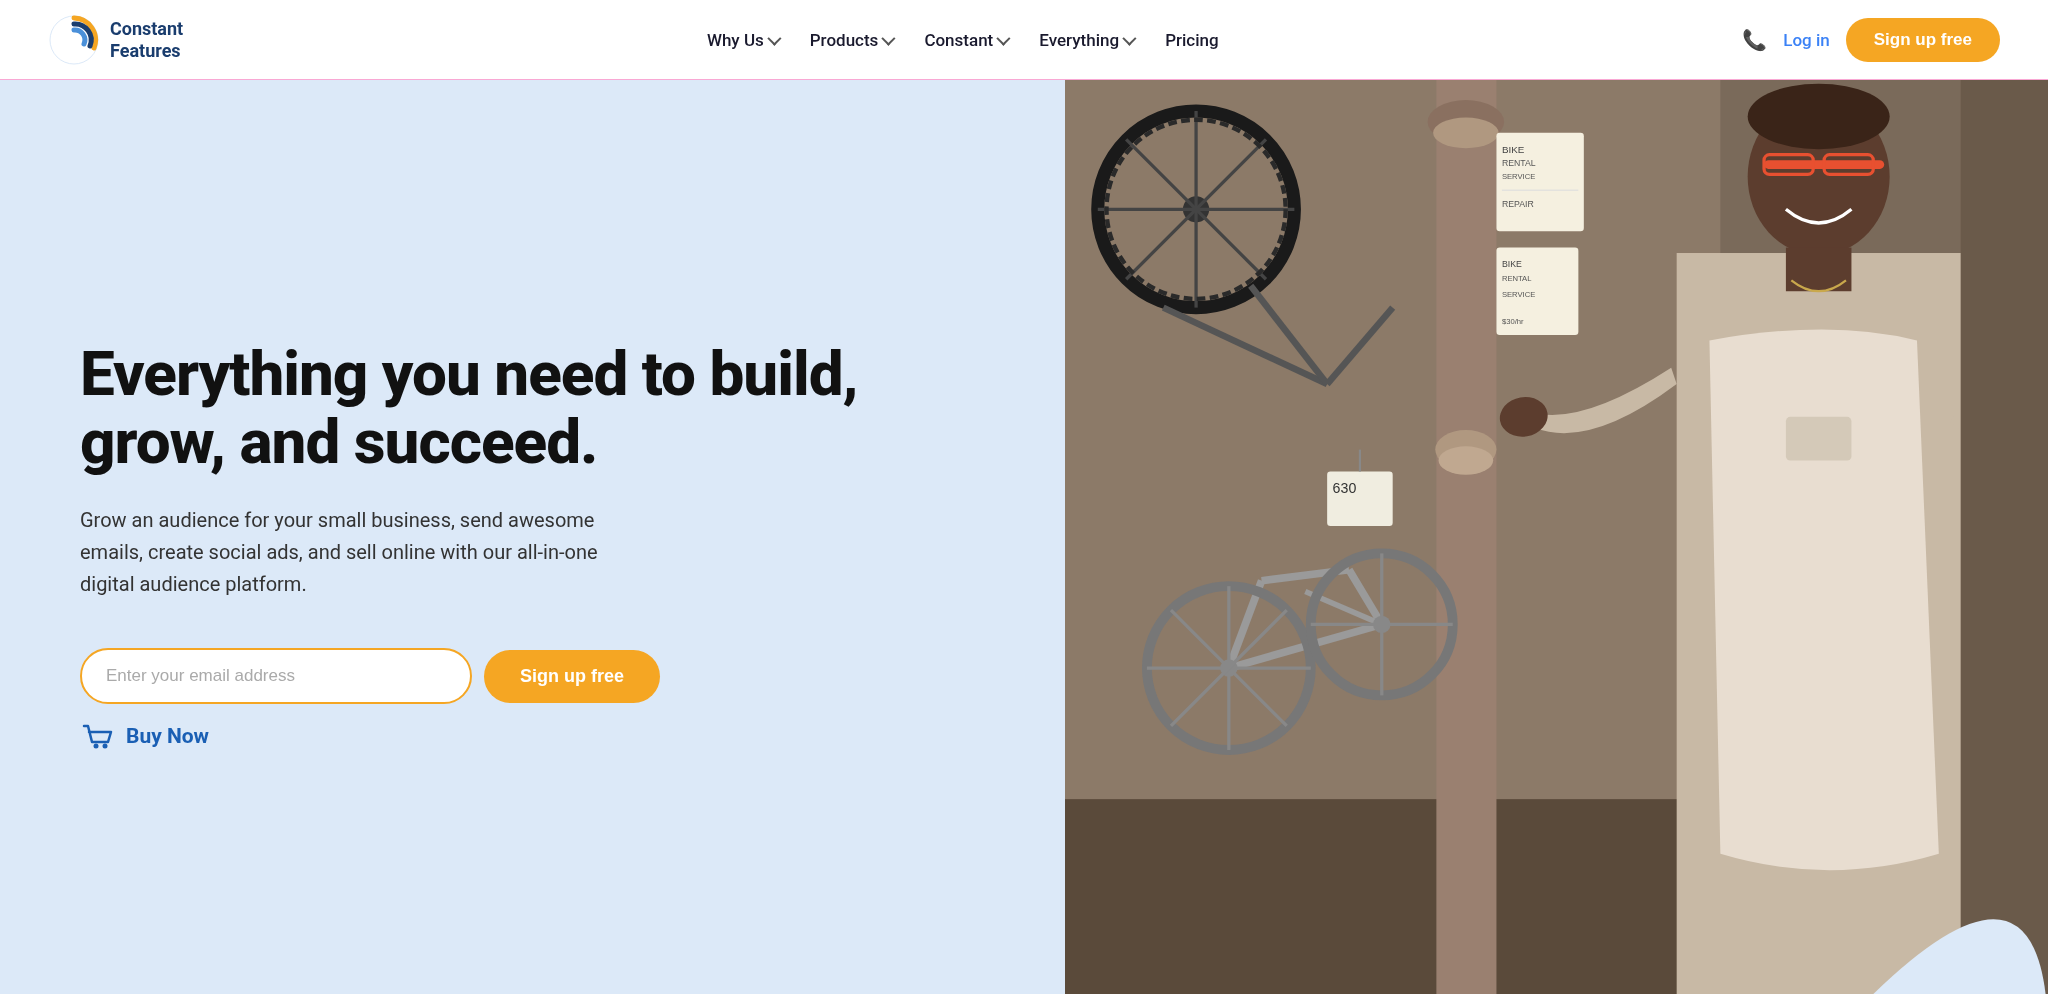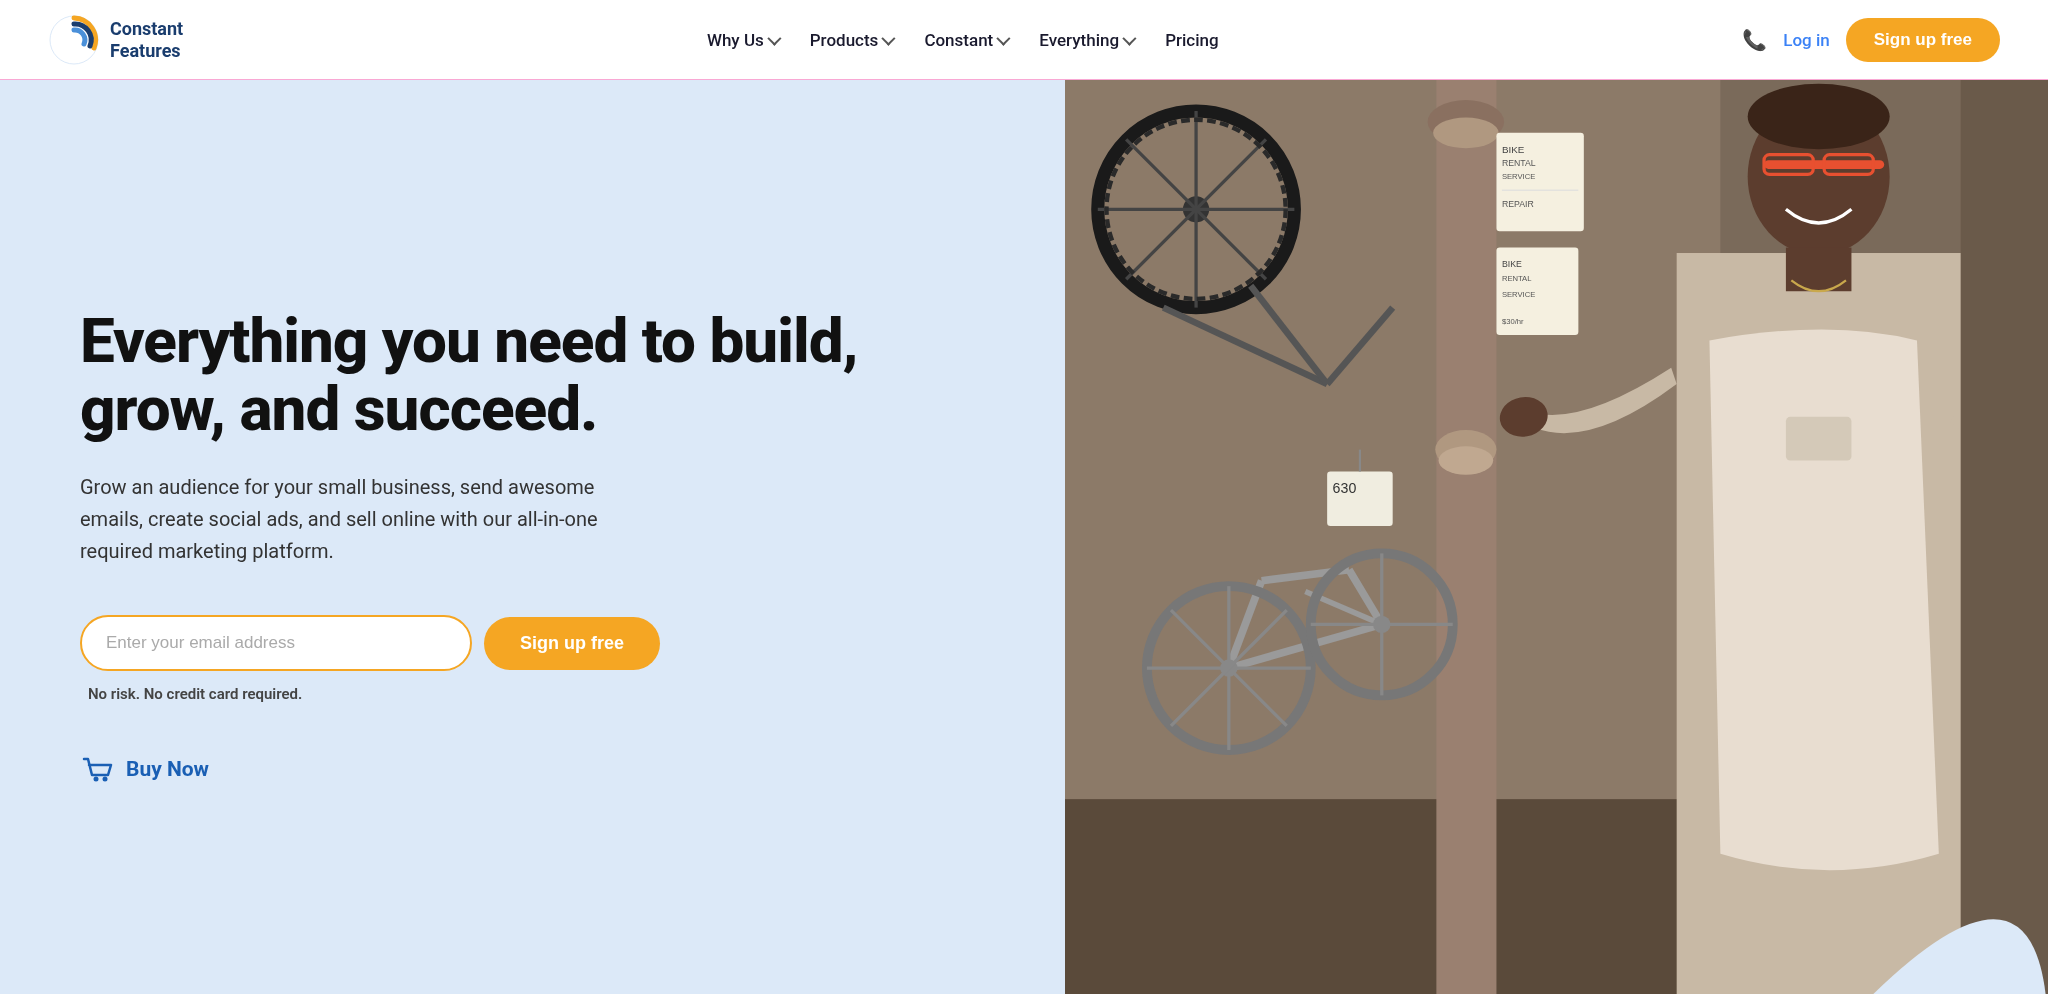--- a/index.html
+++ b/index.html
@@ -246,28 +246,27 @@
   <div class="nav-right">
     <span class="phone-icon">📞</span>
     <a class="login-link" href="#">Log in</a>
     <button class="signup-btn">Sign up free</button>
   </div>
 </nav>
 
 <section class="hero">
   <div class="hero-content">
     <h1 class="hero-title">Everything you need to build, grow, and succeed.</h1>
-    <p class="hero-subtitle">Grow an audience for your small business, send awesome emails, create social ads, and sell online with our all-in-one required marketing platform.</p>
+    <p class="hero-subtitle">Grow an audience for your small business, send awesome emails, create social ads, and sell online with our all-in-one digital audience platform.</p>
 
     <div class="hero-form">
       <input class="hero-email-input" type="email" placeholder="Enter your email address" style="">
       <button class="hero-signup-btn">Sign up free</button>
     </div>
 
-    <p class="no-risk-text">No risk. No credit card required.</p>
 
     <a class="buy-now-link" href="#">
       <svg class="cart-icon" viewBox="0 0 36 36" fill="none" xmlns="http://www.w3.org/2000/svg">
         <rect x="1" y="1" width="34" height="34" rx="4" fill="none"></rect>
         <path d="M4 8h4l4 16h16l3-10H9" stroke="#1a5fb4" stroke-width="2.5" stroke-linecap="round" stroke-linejoin="round" fill="none"></path>
         <circle cx="16" cy="28" r="2.5" fill="#1a5fb4"></circle>
         <circle cx="25" cy="28" r="2.5" fill="#1a5fb4"></circle>
       </svg>
       <span>Buy Now</span>
     </a>

